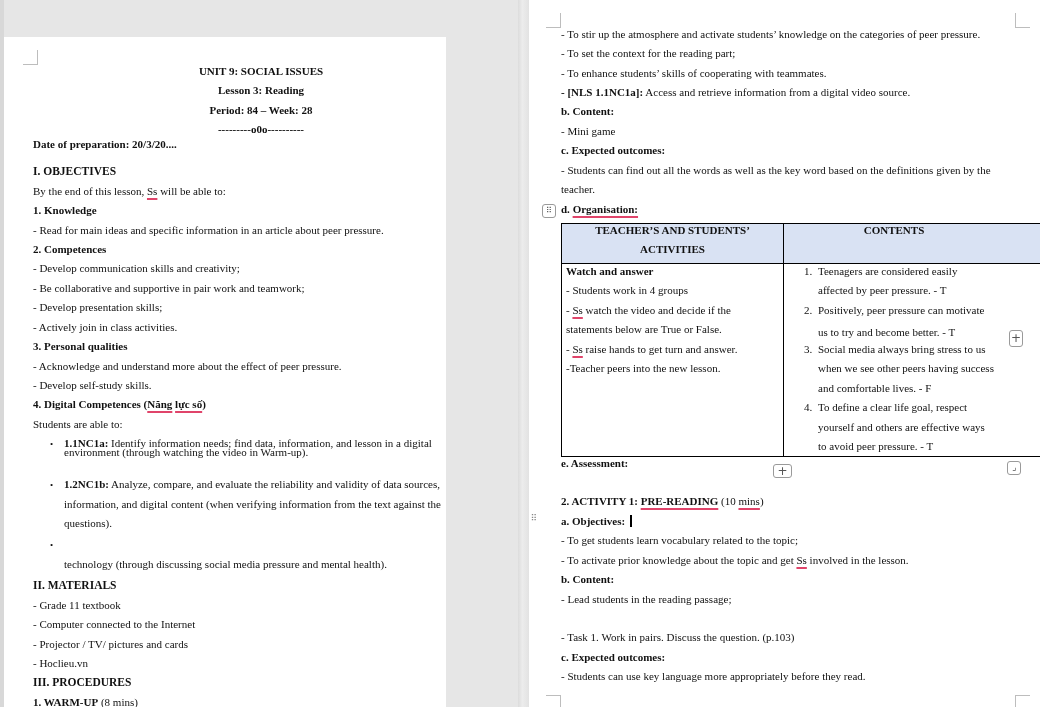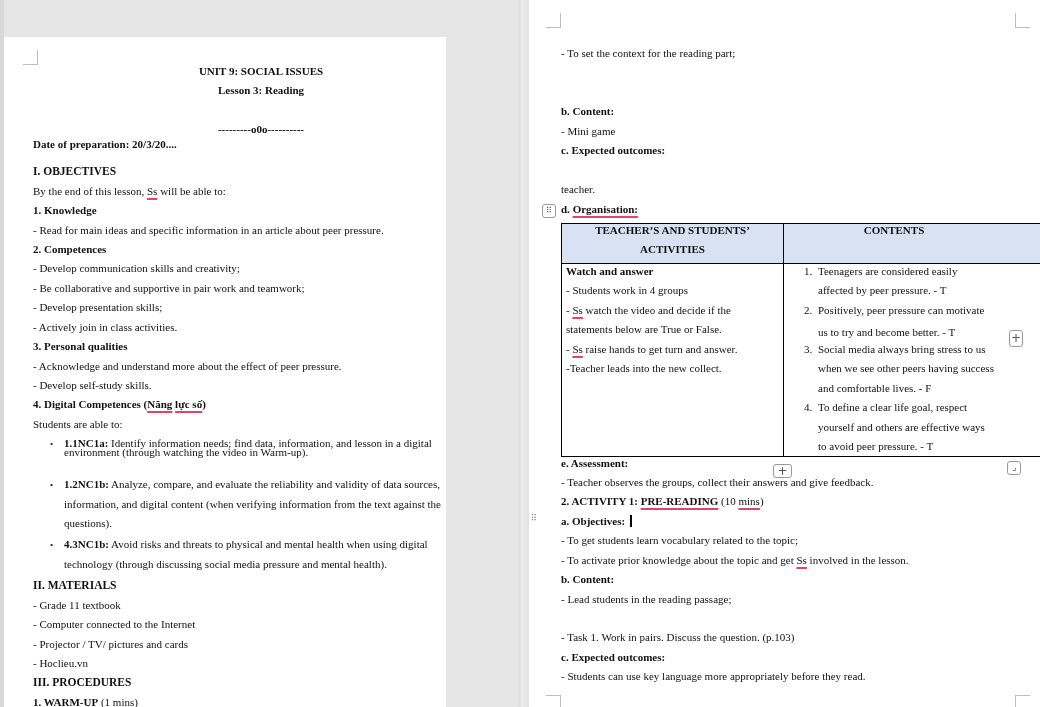--- a/index.html
+++ b/index.html
@@ -44,20 +44,21 @@
 <div class="leftedge"></div>
 
 <div class="page" id="page-left">
   <div class="crop tl" style="left:19px;top:13px"></div>
   <div class="crop tr" style="left:484px;top:13px"></div>
   <div class="crop bl" style="left:19px;top:695px"></div>
   <div class="crop br" style="left:484px;top:695px"></div>
 
   <div class="line b center" style="left:0;width:514px;top:28px">UNIT 9: SOCIAL ISSUES</div>
   <div class="line b center" style="left:0;width:514px;top:47px">Lesson 3: Reading</div>
+  <div class="line b center" style="left:0;width:514px;top:67px">Period: 84 – Week: 28</div>
   <div class="line b center" style="left:0;width:514px;top:86px">---------o0o----------</div>
 
   <div class="line b" style="left:29px;top:101px">Date of preparation: 20/3/20....</div>
   <div class="line b" style="left:29px;top:128px;font-size:11.5px">I. OBJECTIVES</div>
   <div class="line" style="left:29px;top:148px"><span>By the end of this lesson, </span><span class="sq">Ss</span><span> will be able to:</span></div>
   <div class="line b" style="left:29px;top:167px">1. Knowledge</div>
   <div class="line" style="left:29px;top:187px">- Read for main ideas and specific information in an article about peer pressure.</div>
   <div class="line b" style="left:29px;top:206px">2. Competences</div>
   <div class="line" style="left:29px;top:225px">- Develop communication skills and creativity;</div>
   <div class="line" style="left:29px;top:245px">- Be collaborative and supportive in pair work and teamwork;</div>
@@ -72,63 +73,66 @@
   <span class="bullet" style="left:46px;top:402px">•</span>
   <div class="line" style="left:60px;top:400px"><span class="b">1.1NC1a:</span><span> Identify information needs; find data, information, and lesson in a digital</span></div>
   <div class="line" style="left:60px;top:409px">environment (through watching the video in Warm-up).</div>
 
   <span class="bullet" style="left:46px;top:443px">•</span>
   <div class="line" style="left:60px;top:441px"><span class="b">1.2NC1b:</span><span> Analyze, compare, and evaluate the reliability and validity of data sources,</span></div>
   <div class="line" style="left:60px;top:461px">information, and digital content (when verifying information from the text against the</div>
   <div class="line" style="left:60px;top:480px">questions).</div>
 
   <span class="bullet" style="left:46px;top:503px">•</span>
-  <div class="line" style="left:60px;top:501px"><span class="b">4.3NC1b:</span><span> Avoid risks and threats to physical and mental health when using digital</span></div>
   <div class="line" style="left:60px;top:521px">technology (through discussing social media pressure and mental health).</div>
 
   <div class="line b" style="left:29px;top:542px;font-size:11.5px">II. MATERIALS</div>
   <div class="line" style="left:29px;top:562px">- Grade 11 textbook</div>
   <div class="line" style="left:29px;top:581px">- Computer connected to the Internet</div>
   <div class="line" style="left:29px;top:601px">- Projector / TV/ pictures and cards</div>
   <div class="line" style="left:29px;top:620px">- Hoclieu.vn</div>
   <div class="line b" style="left:29px;top:639px;font-size:11.5px">III. PROCEDURES</div>
-  <div class="line" style="left:29px;top:659px"><span class="b">1. WARM-UP</span><span> (1 mins)</span></div>
+  <div class="line" style="left:29px;top:659px"><span class="b">1. WARM-UP</span><span> (8 mins)</span></div>
   <div class="line b" style="left:29px;top:678px">a. Objectives:</div>
 </div>
 
 <div class="gutter"></div>
 
 <div class="page" id="page-right">
   <div class="crop tl" style="left:17px;top:13px"></div>
   <div class="crop tr" style="left:486px;top:13px"></div>
   <div class="crop bl" style="left:17px;top:695px"></div>
   <div class="crop br" style="left:486px;top:695px"></div>
 
+  <div class="line" style="left:32px;top:28px">- To stir up the atmosphere and activate students’ knowledge on the categories of peer pressure.</div>
   <div class="line" style="left:32px;top:47px">- To set the context for the reading part;</div>
+  <div class="line" style="left:32px;top:67px">- To enhance students’ skills of cooperating with teammates.</div>
+  <div class="line" style="left:32px;top:86px"><span class="b">- [NLS 1.1NC1a]:</span><span> Access and retrieve information from a digital video source.</span></div>
   <div class="line b" style="left:32px;top:105px">b. Content:</div>
   <div class="line" style="left:32px;top:125px">- Mini game</div>
   <div class="line b" style="left:32px;top:144px">c. Expected outcomes:</div>
+  <div class="line" style="left:32px;top:164px">- Students can find out all the words as well as the key word based on the definitions given by the</div>
   <div class="line" style="left:32px;top:183px">teacher.</div>
 
   <div class="ctrl" style="left:13px;top:204px;width:14px;height:14px;font-size:8px;line-height:12px">⠿</div>
   <div class="line b" style="left:32px;top:203px"><span>d. </span><span class="sq">Organisation:</span></div>
 
   <div class="tbl">
     <div class="hdr"></div>
     <div class="vdiv"></div>
     <div class="line b center" style="left:0;width:221px;top:0px">TEACHER’S AND STUDENTS’</div>
     <div class="line b center" style="left:0;width:221px;top:19px">ACTIVITIES</div>
     <div class="line b center" style="left:222px;width:220px;top:0px">CONTENTS</div>
 
     <div class="line b" style="left:4px;top:41px">Watch and answer</div>
     <div class="line" style="left:4px;top:60px">- Students work in 4 groups</div>
     <div class="line" style="left:4px;top:80px"><span>- </span><span class="sq">Ss</span><span> watch the video and decide if the</span></div>
     <div class="line" style="left:4px;top:99px">statements below are True or False.</div>
     <div class="line" style="left:4px;top:119px"><span>- </span><span class="sq">Ss</span><span> raise hands to get turn and answer.</span></div>
-    <div class="line" style="left:4px;top:138px">-Teacher leads into the new collect.</div>
+    <div class="line" style="left:4px;top:138px">-Teacher peers into the new lesson.</div>
 
     <div class="line" style="left:242px;top:41px">1.</div>
     <div class="line" style="left:256px;top:41px">Teenagers are considered easily</div>
     <div class="line" style="left:256px;top:60px">affected by peer pressure. - T</div>
     <div class="line" style="left:242px;top:80px">2.</div>
     <div class="line" style="left:256px;top:80px">Positively, peer pressure can motivate</div>
     <div class="line" style="left:256px;top:102px">us to try and become better. - T</div>
     <div class="line" style="left:242px;top:119px">3.</div>
     <div class="line" style="left:256px;top:119px">Social media always bring stress to us</div>
     <div class="line" style="left:256px;top:138px">when we see other peers having success</div>
@@ -137,21 +141,20 @@
     <div class="line" style="left:256px;top:177px">To define a clear life goal, respect</div>
     <div class="line" style="left:256px;top:197px">yourself and others are effective ways</div>
     <div class="line" style="left:256px;top:216px">to avoid peer pressure. - T</div>
   </div>
 
   <div class="ctrl" style="left:480px;top:330px;width:14px;height:17px;font-size:12px;line-height:14px">+</div>
   <div class="ctrl" style="left:244px;top:464px;width:19px;height:14px;font-size:12px;line-height:12px">+</div>
   <div class="ctrl" style="left:478px;top:461px;width:14px;height:14px;font-size:9px;line-height:11px">⌟</div>
 
   <div class="line b" style="left:32px;top:457px">e. Assessment:</div>
-  <div class="line" style="left:32px;top:476px">- Teacher observes the groups, collect their answers and give  feedback.</div>
   <div class="line" style="left:32px;top:495px"><span class="b">2. ACTIVITY 1: </span><span class="b sq">PRE-READING</span><span> (10 </span><span class="sq">mins</span><span>)</span></div>
 
   <div class="grip" style="left:-2px;top:515px">⠿</div>
   <div class="line b" style="left:32px;top:515px">a. Objectives:</div>
   <div class="caret" style="left:101px;top:515px"></div>
   <div class="line" style="left:32px;top:534px">- To get  students learn vocabulary related to the topic;</div>
   <div class="line" style="left:32px;top:554px"><span>- To activate prior knowledge about the topic and get </span><span class="sq">Ss</span><span> involved in the lesson.</span></div>
   <div class="line b" style="left:32px;top:573px">b. Content:</div>
   <div class="line" style="left:32px;top:593px">- Lead students in the reading passage;</div>
   <div class="line" style="left:32px;top:631px">- Task 1. Work in pairs. Discuss the question. (p.103)</div>

